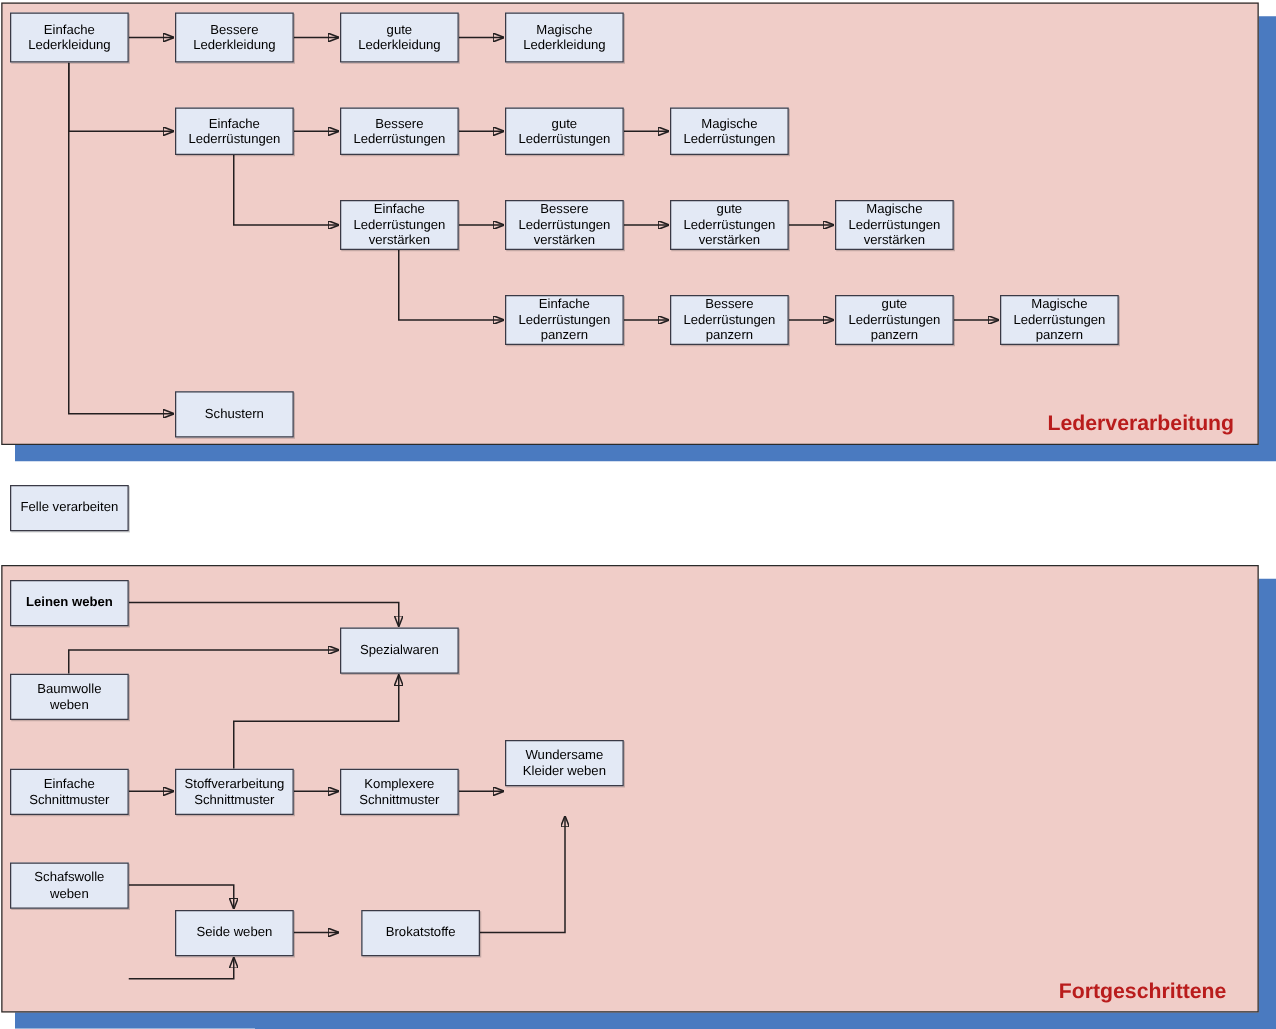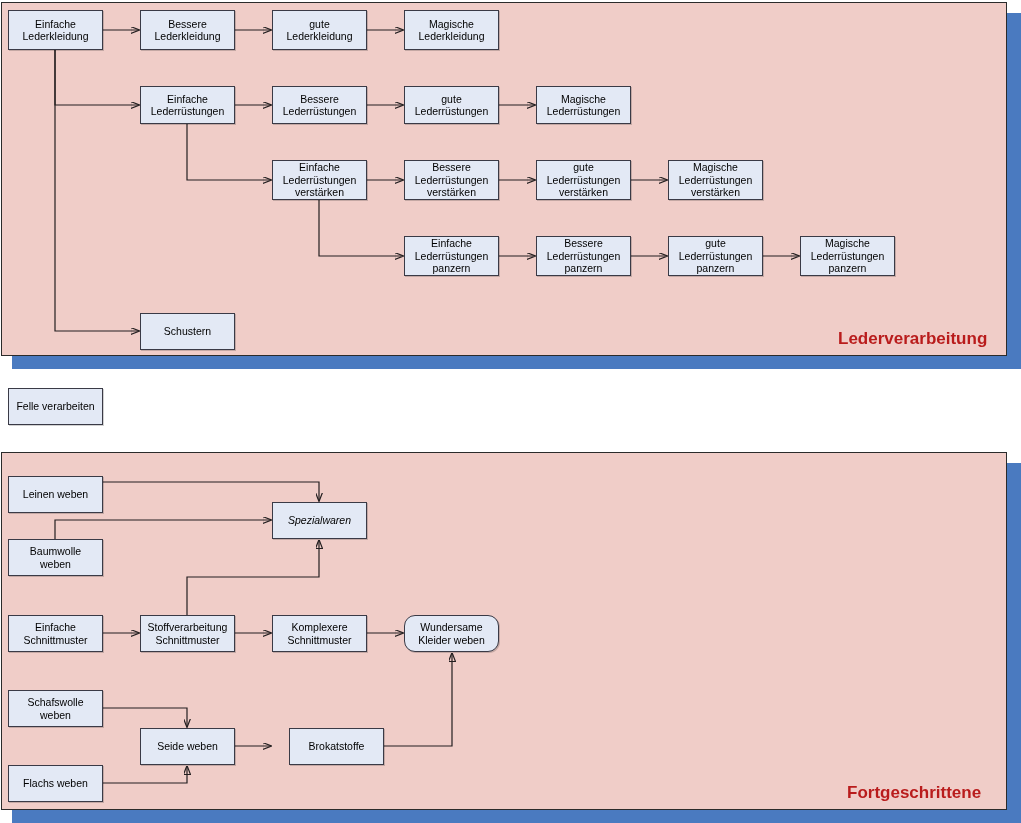--- a/index.html
+++ b/index.html
@@ -175,35 +175,34 @@
   <div class="node" style="left:800px; top:236px; width:95px; height:40px;">Magische
 Lederrüstungen
 panzern</div>
 
   <div class="node" style="left:140px; top:313px; width:95px; height:37px;">Schustern</div>
 
   <div class="group-label" style="left:838px; top:329px;">Lederverarbeitung</div>
 
   <div class="node" style="left:8px; top:388px; width:95px; height:37px;">Felle verarbeiten</div>
 
-  <div class="node" style="left:8px; top:476px; width:95px; height:37px;">Leinen weben</div>
-  <div class="node" style="left:272px; top:502px; width:95px; height:37px;font-style:italic;">Spezialwaren</div>
+  <div class="node" style="left:8px; top:464px; width:95px; height:37px;font-weight:bold;">Leinen weben</div>
+  <div class="node" style="left:272px; top:502px; width:95px; height:37px;">Spezialwaren</div>
   <div class="node" style="left:8px; top:539px; width:95px; height:37px;">Baumwolle
 weben</div>
 
   <div class="node" style="left:8px; top:615px; width:95px; height:37px;">Einfache
 Schnittmuster</div>
   <div class="node" style="left:140px; top:615px; width:95px; height:37px;">Stoffverarbeitung
 Schnittmuster</div>
   <div class="node" style="left:272px; top:615px; width:95px; height:37px;">Komplexere
 Schnittmuster</div>
-  <div class="node" style="left:404px; top:615px; width:95px; height:37px;border-radius:11px;">Wundersame
+  <div class="node" style="left:404px; top:592px; width:95px; height:37px;">Wundersame
 Kleider weben</div>
 
   <div class="node" style="left:8px; top:690px; width:95px; height:37px;">Schafswolle
 weben</div>
   <div class="node" style="left:140px; top:728px; width:95px; height:37px;">Seide weben</div>
   <div class="node" style="left:289px; top:728px; width:95px; height:37px;text-align:right;">Brokatstoffe</div>
-  <div class="node" style="left:8px; top:765px; width:95px; height:37px;">Flachs weben</div>
 
   <div class="group-label" style="left:847px; top:783px;">Fortgeschrittene</div>
 
 </div>
 
 </body></html>

